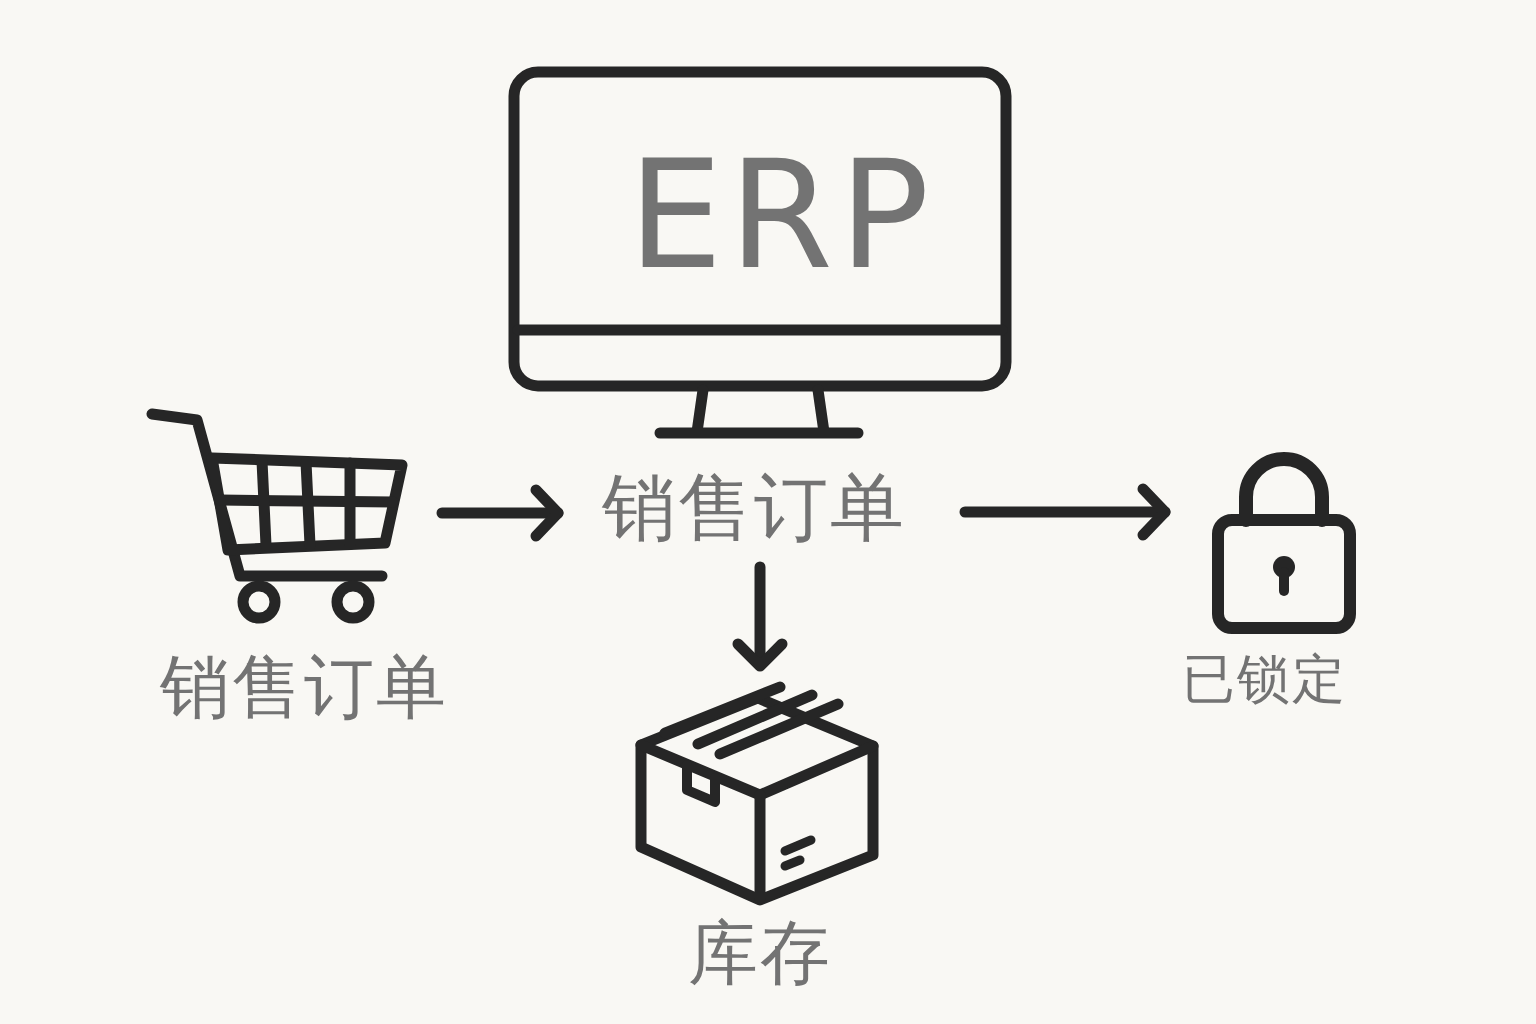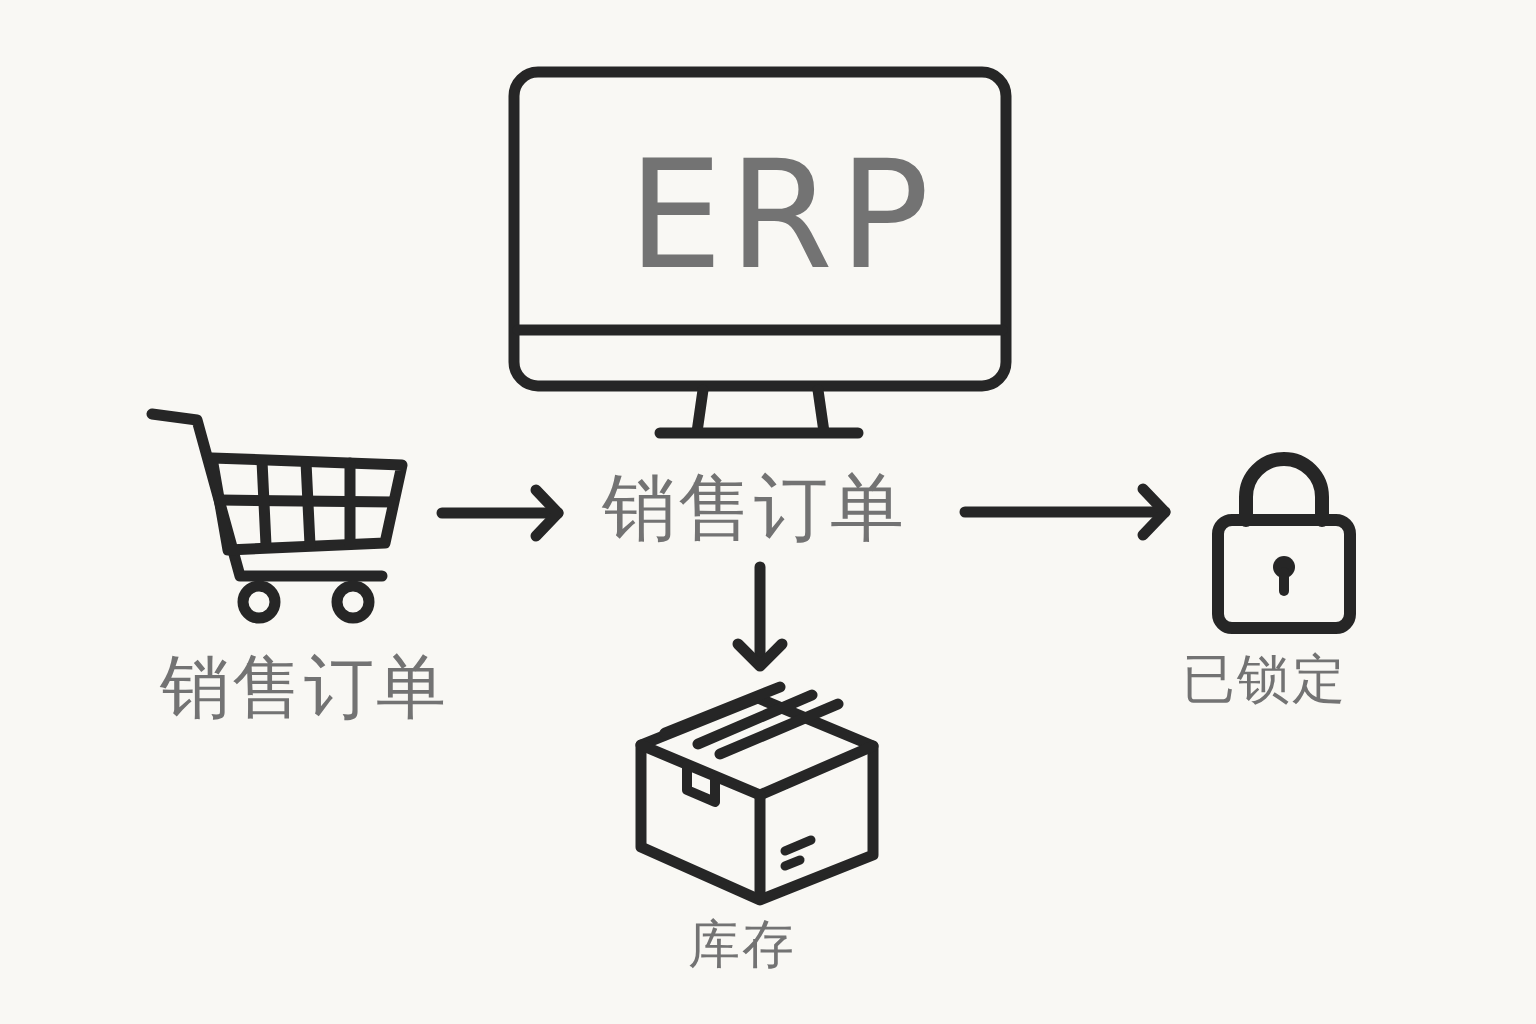--- a/index.html
+++ b/index.html
@@ -16,21 +16,21 @@
     position: absolute;
     font-family: "DejaVu Sans", sans-serif;
     font-weight: normal;
     color: #737373;
     white-space: nowrap;
     line-height: 1;
   }
   #lbl-erp { left: 628px; top: 140px; font-size: 150px; letter-spacing: 6px; }
   #lbl-lock-inv { left: 602px; top: 470px; font-size: 74px; letter-spacing: 2px; }
   #lbl-sales { left: 160px; top: 652px; font-size: 70px; letter-spacing: 2px; }
-  #lbl-inventory { left: 688px; top: 918px; font-size: 52px; letter-spacing: 2px; text-align: right; }
+  #lbl-inventory { left: 688px; top: 918px; font-size: 70px; letter-spacing: 2px; text-align: right; }
   #lbl-locked { left: 1182px; top: 652px; font-size: 53px; letter-spacing: 2px; }
 </style>
 </head>
 <body>
 
 <svg class="canvas" viewBox="0 0 1536 1024" xmlns="http://www.w3.org/2000/svg">
   <g fill="none" stroke="#262626" stroke-linecap="round" stroke-linejoin="round">
 
     <g>
       <rect x="514" y="72" width="492" height="314" rx="24" stroke-width="11"></rect>

